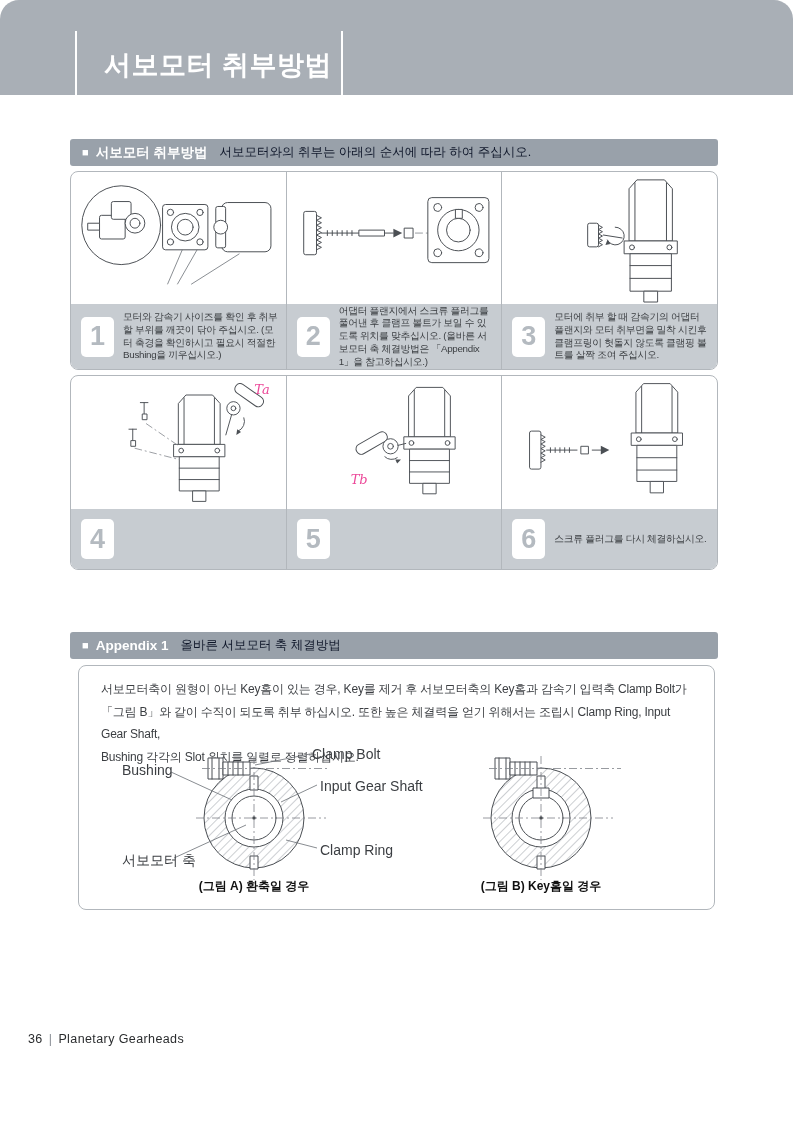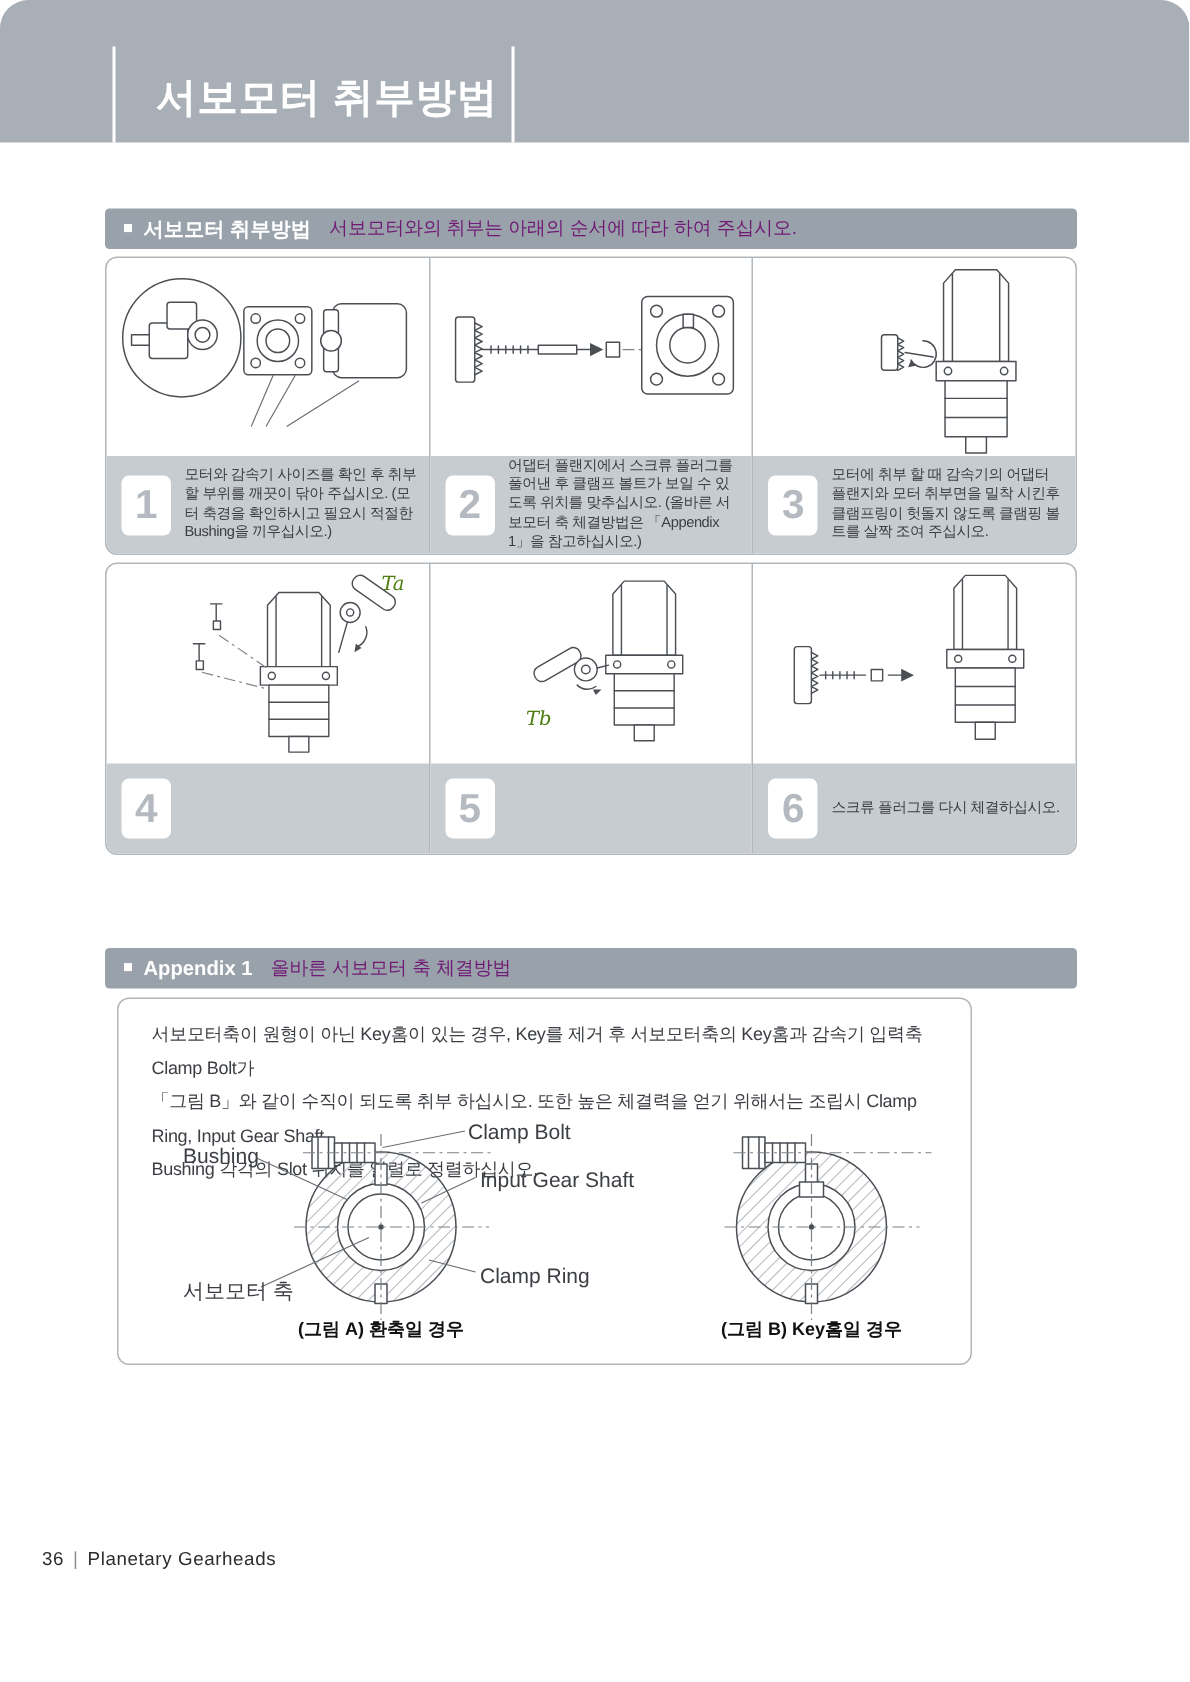--- a/index.html
+++ b/index.html
@@ -15,45 +15,45 @@
               color:#fff;letter-spacing:.5px;}
 
   
   .section-bar{position:absolute;left:70px;width:648px;height:27px;background:#99a1aa;
                border-radius:3px;display:flex;align-items:center;padding:0 12px;
                box-sizing:border-box;color:#fff;white-space:nowrap;}
   .bar1{top:139px}
   .bar2{top:632px}
   .bullet{font-size:11px;margin-right:7px;line-height:1;}
   .bar-title{font-size:13.5px;font-weight:bold;margin-right:12px;}
-  .bar-sub{font-size:12.5px;color:#701a75;}
+  .bar-sub{font-size:12.5px;color:#0f172a;}
 
   
   .step-row{position:absolute;left:70px;width:648px;border:1px solid #b2b7bc;border-radius:8px;
             overflow:hidden;display:flex;background:#fff;box-sizing:border-box;}
   .row1{top:171px;height:199px;}
   .row2{top:375px;height:195px;}
   .step-cell{flex:1;display:flex;flex-direction:column;border-right:1px solid #b2b7bc;
              position:relative;min-width:0;}
   .step-cell:last-child{border-right:none;}
   .illus{flex:1;position:relative;}
   .illus svg{position:absolute;left:0;top:0;width:100%;height:100%;}
   .cap{background:#c7ccd1;display:flex;align-items:center;padding:0 8px 0 10px;box-sizing:border-box;}
   .row1 .cap{height:65px;}
   .row2 .cap{height:60px;}
   .num{width:33px;height:40px;flex:0 0 33px;background:#fff;border-radius:5px;display:flex;
        align-items:center;justify-content:center;font-size:27px;font-weight:bold;color:#b4bac0;
        margin-right:9px;}
   .cap-text{font-size:9.8px;line-height:12.8px;color:#3b3e42;letter-spacing:-.3px;}
-  .annot{position:absolute;font-family:"DejaVu Serif",serif;font-style:italic;font-size:13px;color:#4d7c0f;}
+  .annot{position:absolute;font-family:"DejaVu Serif",serif;font-style:italic;font-size:13px;color:#ec4899;}
   .annot-ta{right:16px;top:6px;}
   .annot-tb{left:64px;top:96px;}
 
   
-  .appendix-box{position:absolute;left:78px;top:665px;width:570px;height:245px;background:#fff;
+  .appendix-box{position:absolute;left:78px;top:665px;width:637px;height:245px;background:#fff;
                 border:1px solid #b2b7bc;border-radius:8px;box-sizing:border-box;}
   .para{position:absolute;left:22px;top:12px;right:18px;font-size:12px;line-height:22.5px;
         color:#3b3e42;letter-spacing:-.2px;}
   .fig{position:absolute;height:130px;}
   .fig-a{left:35px;top:86px;width:300px;}
   .fig-b{left:357px;top:86px;width:230px;}
   .fig svg{position:absolute;left:0;top:0;width:100%;height:100%;overflow:visible;}
   .fig-label{position:absolute;font-size:14px;color:#3b3e42;white-space:nowrap;}
   .fig-caption{position:absolute;top:212px;width:180px;text-align:center;font-size:12px;
                font-weight:bold;color:#111;}

